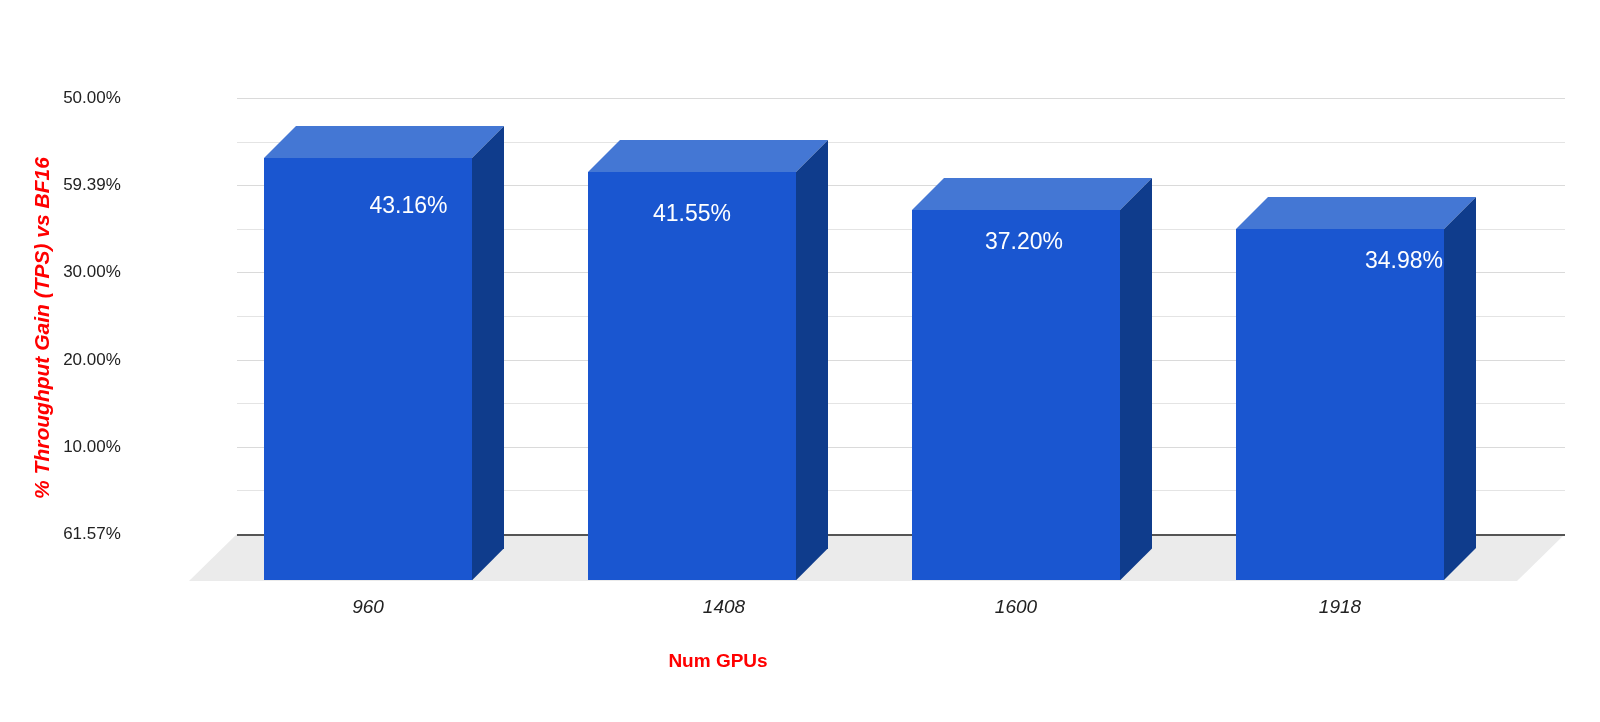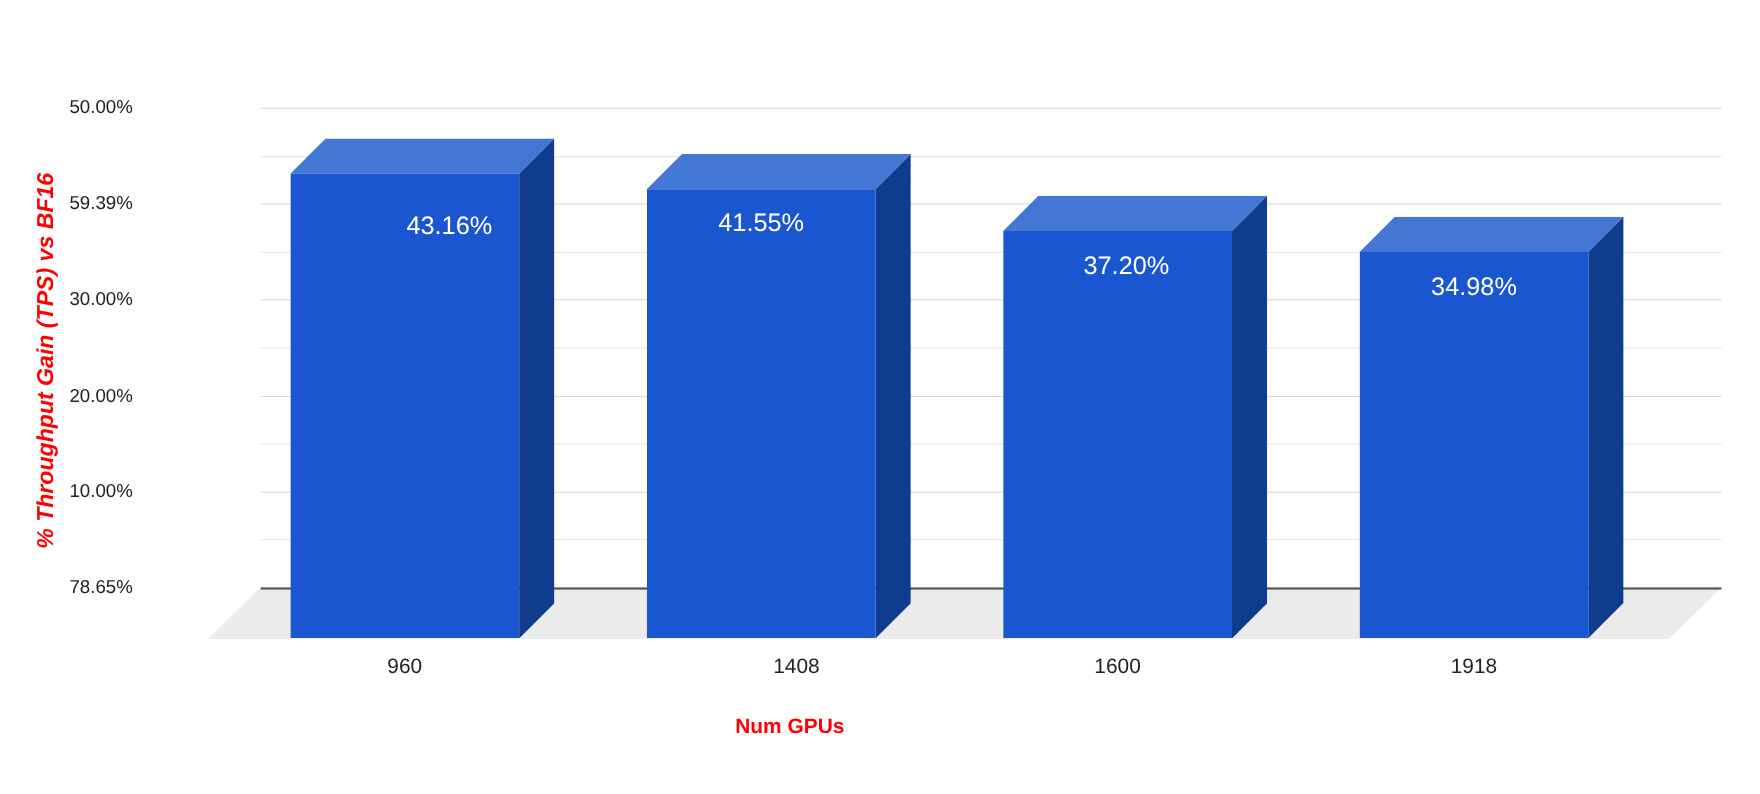--- a/index.html
+++ b/index.html
@@ -63,20 +63,21 @@
     transform: translateY(-50%);
     white-space: nowrap;
   }
   .x-tick-label {
     position: absolute;
     top: 596px;
     width: 240px;
     text-align: center;
     font-size: 19px;
     color: #222222;
+    font-style: italic;
   }
   .gridline {
     position: absolute;
     left: 237px;
     width: 1328px;
     height: 1px;
     background: #E4E4E4;
   }
   .gridline.major {
     background: #DADADA;
@@ -131,54 +132,54 @@
           <polygon points="48,0 1376,0 1328,47 0,47" fill="#EBEBEB"></polygon>
         </svg>
       </div>
     <div id="zero-line"></div>
     <div id="y-ticks">
         <div class="y-tick-label" style="top: 98px;">50.00%</div>
         <div class="y-tick-label" style="top: 185.2px;">59.39%</div>
         <div class="y-tick-label" style="top: 272.4px;">30.00%</div>
         <div class="y-tick-label" style="top: 359.6px;">20.00%</div>
         <div class="y-tick-label" style="top: 446.8px;">10.00%</div>
-        <div class="y-tick-label" style="top: 534px;">78.65%</div>
+        <div class="y-tick-label" style="top: 534px;">61.57%</div>
       </div>
     <div id="bars">
         <div class="bar-group">
           <svg width="240" height="454.35519999999997" style="position: absolute; left: 264px; top: 125.645px;">
             <polygon points="32,0 240,0 208,32 0,32" fill="#4477D4"></polygon>
             <polygon points="208,32 240,0 240,422.35519999999997 208,454.35519999999997" fill="#0F3C8C"></polygon>
             <polygon points="0,32 208,32 208,454.35519999999997 0,454.35519999999997" fill="#1A56D0"></polygon>
           </svg>
           <div class="bar-label" style="left: 264px; width: 225px; top: 192px; padding-left: 32px;">43.16%</div>
         </div>
         <div class="bar-group">
           <svg width="240" height="440.316" style="position: absolute; left: 588px; top: 139.684px;">
             <polygon points="32,0 240,0 208,32 0,32" fill="#4477D4"></polygon>
             <polygon points="208,32 240,0 240,408.316 208,440.316" fill="#0F3C8C"></polygon>
             <polygon points="0,32 208,32 208,440.316 0,440.316" fill="#1A56D0"></polygon>
           </svg>
-          <div class="bar-label" style="left: 588px; width: 208px; top: 189px;">41.55%</div>
+          <div class="bar-label" style="left: 588px; width: 208px; top: 200px;">41.55%</div>
         </div>
         <div class="bar-group">
           <svg width="240" height="402.38400000000007" style="position: absolute; left: 912px; top: 177.616px;">
             <polygon points="32,0 240,0 208,32 0,32" fill="#4477D4"></polygon>
             <polygon points="208,32 240,0 240,370.38400000000007 208,402.38400000000007" fill="#0F3C8C"></polygon>
             <polygon points="0,32 208,32 208,402.38400000000007 0,402.38400000000007" fill="#1A56D0"></polygon>
           </svg>
           <div class="bar-label" style="left: 912px; width: 224px; top: 227.616px;">37.20%</div>
         </div>
         <div class="bar-group">
           <svg width="240" height="383.02559999999994" style="position: absolute; left: 1236px; top: 196.974px;">
             <polygon points="32,0 240,0 208,32 0,32" fill="#4477D4"></polygon>
             <polygon points="208,32 240,0 240,351.02559999999994 208,383.02559999999994" fill="#0F3C8C"></polygon>
             <polygon points="0,32 208,32 208,383.02559999999994 0,383.02559999999994" fill="#1A56D0"></polygon>
           </svg>
-          <div class="bar-label" style="left: 1236px; width: 208px; top: 246.974px;">34.98%</div>
+          <div class="bar-label" style="left: 1300px; width: 208px; top: 246.974px;">34.98%</div>
         </div>
       </div>
     <div id="x-ticks">
         <div class="x-tick-label" style="left: 248px;">960</div>
         <div class="x-tick-label" style="left: 604px;">1408</div>
         <div class="x-tick-label" style="left: 896px;">1600</div>
         <div class="x-tick-label" style="left: 1220px;">1918</div>
       </div>
   </div>
 

